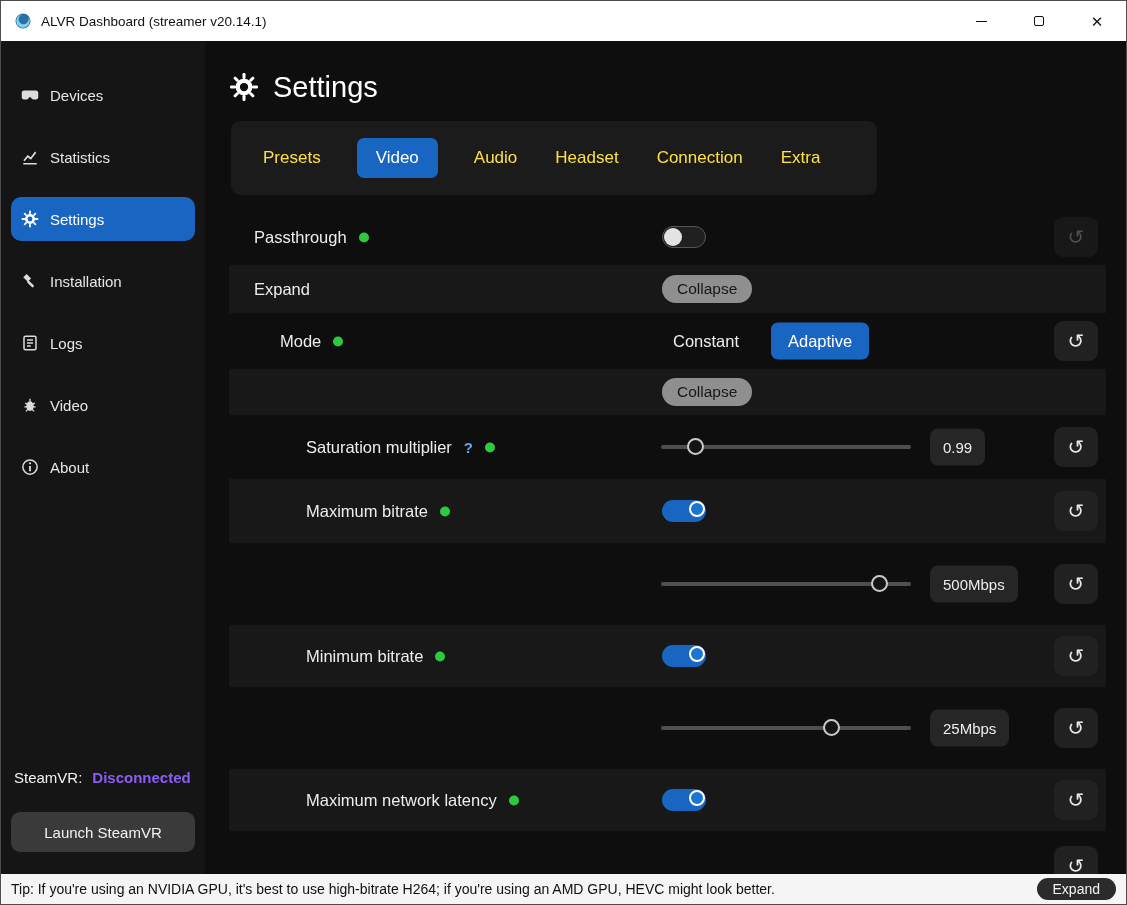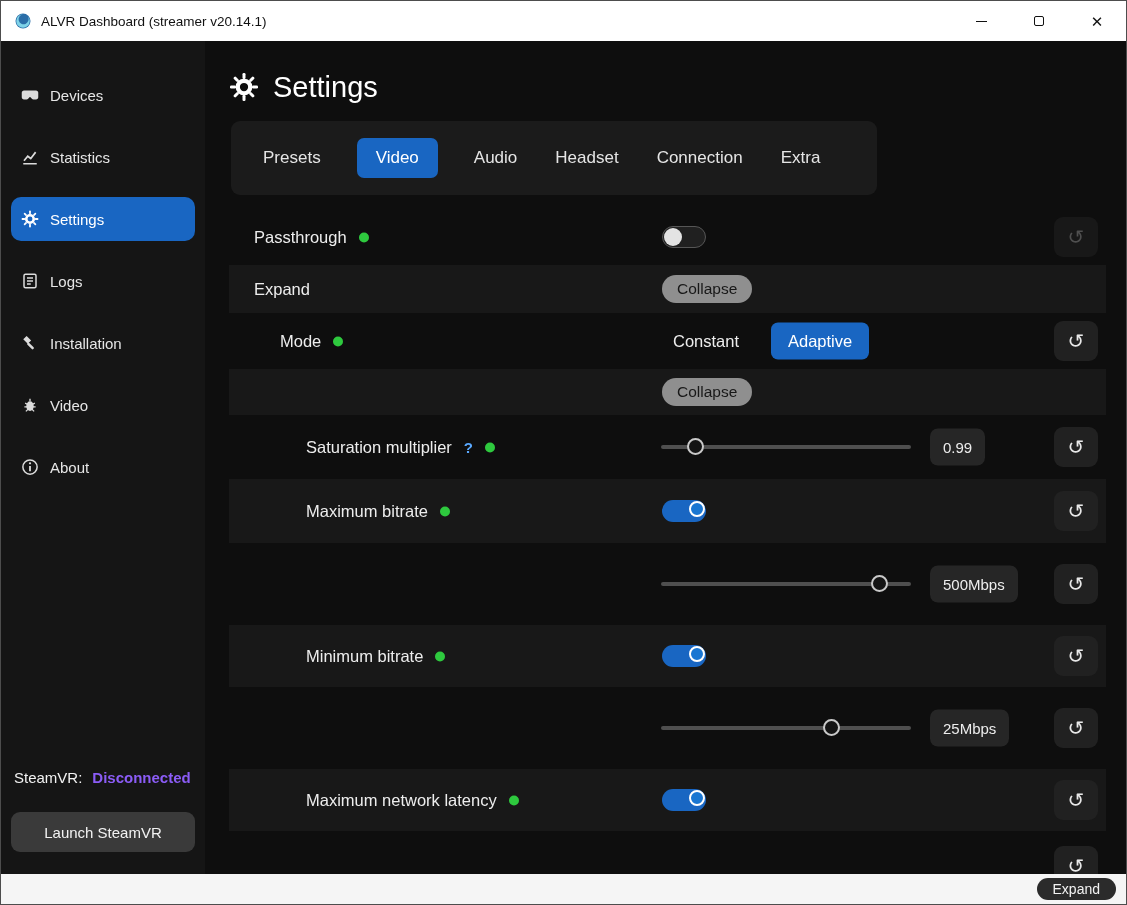--- a/index.html
+++ b/index.html
@@ -42,21 +42,21 @@
                 font-size:15px; font-family:inherit; cursor:pointer; }
 
   
   .content { position:relative; flex:1; background:#0e0e0e; overflow:hidden; }
   .page-header { margin:20px 0 0 24px; height:52px; display:flex; align-items:center; gap:14px; }
   .page-header .hdr-gear { width:30px; height:30px; color:#ffffff; display:flex; }
   .page-title { font-size:29px; font-weight:normal; color:#ffffff; }
 
   .tabbar { margin:8px 0 0 26px; width:646px; height:74px; background:#1b1b1b; border-radius:9px;
             display:flex; align-items:center; padding-left:30px; gap:34px; }
-  .tab { background:none; border:none; color:#e5e5e5; font-size:17px; font-family:inherit;
+  .tab { background:none; border:none; color:#fde047; font-size:17px; font-family:inherit;
          padding:10px 2px; cursor:pointer; border-radius:7px; }
   .tab.selected { background:#1966c2; color:#ffffff; padding:10px 19px; }
 
   .rows { margin:14px 0 0 24px; width:877px; }
   .row { position:relative; }
   .row.light { background:#181818; }
   .row-label { position:absolute; top:50%; transform:translateY(-50%); display:flex;
                align-items:center; gap:12px; color:#ededed; font-size:16.5px; }
   .ind0 { left:25px; } .ind1 { left:51px; } .ind2 { left:77px; }
   .dot { width:10px; height:10px; border-radius:50%; background:#2ec93e; }
@@ -171,35 +171,35 @@
               </g>
               <circle cx="12" cy="12" r="5" fill="none" stroke="currentColor" stroke-width="3.4"></circle>
             </svg>
           </span>
           <span class="lbl">Settings</span>
         </div>
 
         <div class="sidebar-item">
           <span class="icn">
             <svg viewBox="0 0 24 24" width="18" height="18">
+                <path d="M3 7l4.5-4.5 6 6-4.5 4.5z" fill="currentColor"></path>
+                <rect x="11" y="10.5" width="3.4" height="11" rx="1.4" transform="rotate(-45 12.7 16)" fill="currentColor"></rect>
+              </svg>
+          </span>
+          <span class="lbl">Installation</span>
+        </div>
+
+        <div class="sidebar-item">
+          <span class="icn">
+            <svg viewBox="0 0 24 24" width="18" height="18">
                 <rect x="4" y="3" width="16" height="18" rx="2" fill="none" stroke="currentColor" stroke-width="2"></rect>
                 <path d="M8 8h8M8 12h8M8 16h5" stroke="currentColor" stroke-width="2" fill="none"></path>
               </svg>
           </span>
           <span class="lbl">Logs</span>
-        </div>
-
-        <div class="sidebar-item">
-          <span class="icn">
-            <svg viewBox="0 0 24 24" width="18" height="18">
-                <path d="M3 7l4.5-4.5 6 6-4.5 4.5z" fill="currentColor"></path>
-                <rect x="11" y="10.5" width="3.4" height="11" rx="1.4" transform="rotate(-45 12.7 16)" fill="currentColor"></rect>
-              </svg>
-          </span>
-          <span class="lbl">Installation</span>
         </div>
 
         <div class="sidebar-item">
           <span class="icn">
             <svg viewBox="0 0 24 24" width="18" height="18">
                 <ellipse cx="12" cy="13.5" rx="5" ry="6.5" fill="currentColor"></ellipse>
                 <path d="M12 7V3.5M5.5 9.5L8.5 11M18.5 9.5L15.5 11M4.5 14.5H8M19.5 14.5H16M6.5 20.5l3-3M17.5 20.5l-3-3" stroke="currentColor" stroke-width="1.8" fill="none"></path>
               </svg>
           </span>
           <span class="lbl">Video</span>
@@ -373,16 +373,17 @@
           <button class="reset-btn">
               <span class="rg">↺</span>
             </button>
         </div>
 
       </div>
     </main>
   </div>
 
   <div class="statusbar">
+    <span class="tip-text">Tip: If you're using an NVIDIA GPU, it's best to use high-bitrate H264; if you're using an AMD GPU, HEVC might look better.</span>
     <button class="expand-btn">Expand</button>
   </div>
 
 </div>
 
 </body></html>

